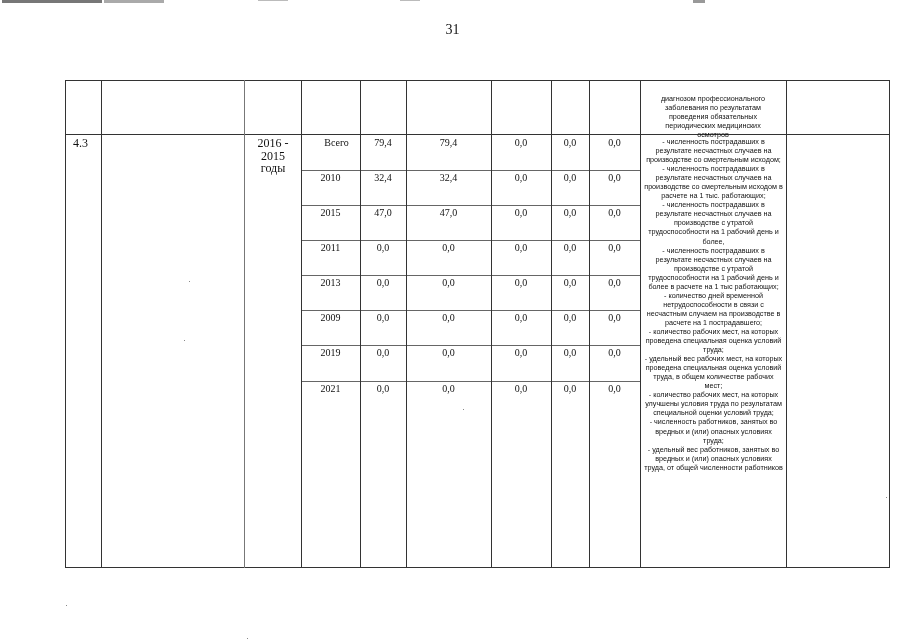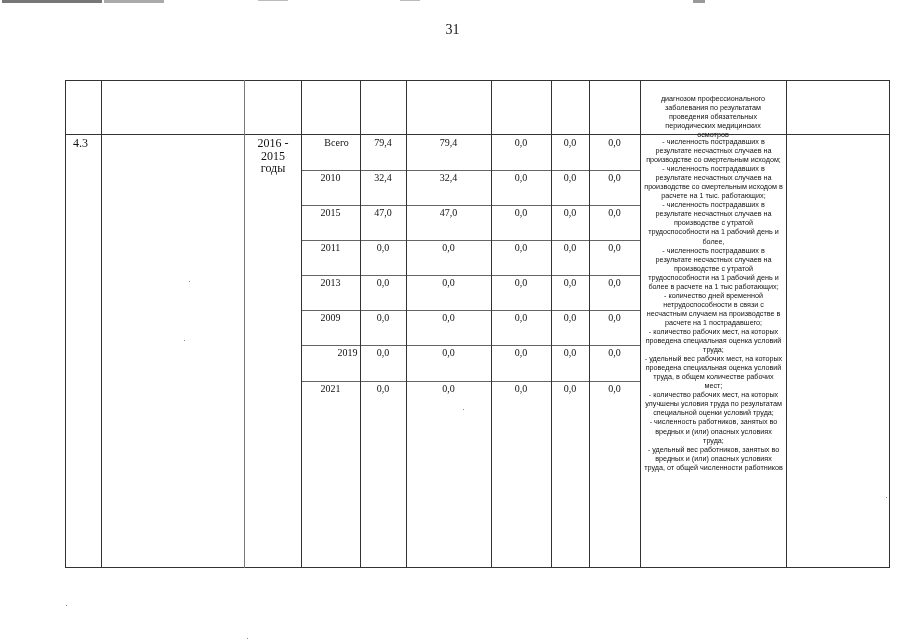--- a/index.html
+++ b/index.html
@@ -97,21 +97,21 @@
     <div class="num" style="left:551px;top:277px;width:38px;">0,0</div>
     <div class="num" style="left:589px;top:277px;width:51px;">0,0</div>
 
     <div class="num" style="left:301px;top:312px;width:59px;">2009</div>
     <div class="num" style="left:360px;top:312px;width:46px;">0,0</div>
     <div class="num" style="left:406px;top:312px;width:85px;">0,0</div>
     <div class="num" style="left:491px;top:312px;width:60px;">0,0</div>
     <div class="num" style="left:551px;top:312px;width:38px;">0,0</div>
     <div class="num" style="left:589px;top:312px;width:51px;">0,0</div>
 
-    <div class="num" style="left:318px;top:347px;width:59px;">2019</div>
+    <div class="num" style="left:301px;top:347px;width:59px;">2019</div>
     <div class="num" style="left:360px;top:347px;width:46px;">0,0</div>
     <div class="num" style="left:406px;top:347px;width:85px;">0,0</div>
     <div class="num" style="left:491px;top:347px;width:60px;">0,0</div>
     <div class="num" style="left:551px;top:347px;width:38px;">0,0</div>
     <div class="num" style="left:589px;top:347px;width:51px;">0,0</div>
 
     <div class="num" style="left:301px;top:383px;width:59px;">2021</div>
     <div class="num" style="left:360px;top:383px;width:46px;">0,0</div>
     <div class="num" style="left:406px;top:383px;width:85px;">0,0</div>
     <div class="num" style="left:491px;top:383px;width:60px;">0,0</div>

